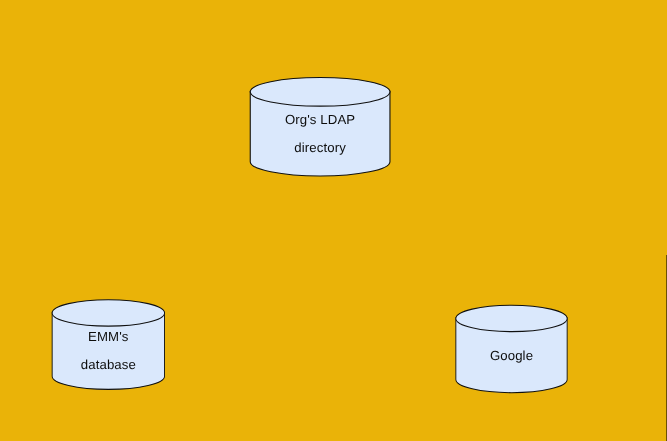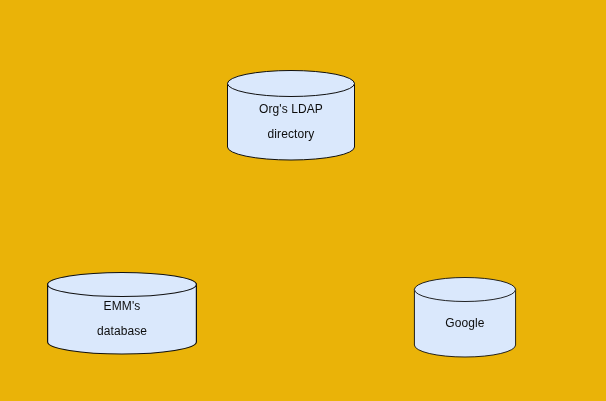--- a/index.html
+++ b/index.html
@@ -48,21 +48,21 @@
 
 <div id="canvas" style="width: 606px; height: 401px; background: #eab308;">
     <div class="cylinder" style="left: 227px; top: 70px; width: 128px; height: 90px;">
       <svg viewBox="0 0 128 90" preserveAspectRatio="none">
         <path d="M 0.5 13 L 0.5 77 A 63.5 13 0 0 0 127.5 77 L 127.5 13 Z" fill="#dae8fc" stroke="#101010" stroke-width="1"></path>
         <ellipse cx="64" cy="13.5" rx="63.5" ry="13" fill="#dae8fc" stroke="#101010" stroke-width="1"></ellipse>
       </svg>
       <div class="cyl-label" style="color: rgb(13, 13, 13); top: 26.5px;">Org's LDAP
 directory</div>
     </div>
-    <div class="cylinder" style="left: 47px; top: 272px; width: 150px; height: 82px;">
+    <div class="cylinder" style="left: 47px; top: 272px; width: 103px; height: 82px;">
       <svg viewBox="0 0 125 82" preserveAspectRatio="none">
         <path d="M 0.5 12 L 0.5 70 A 62 12 0 0 0 124.5 70 L 124.5 12 Z" fill="#dae8fc" stroke="#101010" stroke-width="1"></path>
         <ellipse cx="62.5" cy="12.5" rx="62" ry="12" fill="#dae8fc" stroke="#101010" stroke-width="1"></ellipse>
       </svg>
       <div class="cyl-label" style="color: rgb(13, 13, 13); top: 22px;">EMM's
 database</div>
     </div>
     <div class="cylinder" style="left: 414px; top: 277px; width: 102px; height: 80px;">
       <svg viewBox="0 0 123 80" preserveAspectRatio="none">
         <path d="M 0.5 12 L 0.5 68 A 61 12 0 0 0 122.5 68 L 122.5 12 Z" fill="#dae8fc" stroke="#101010" stroke-width="1"></path>

